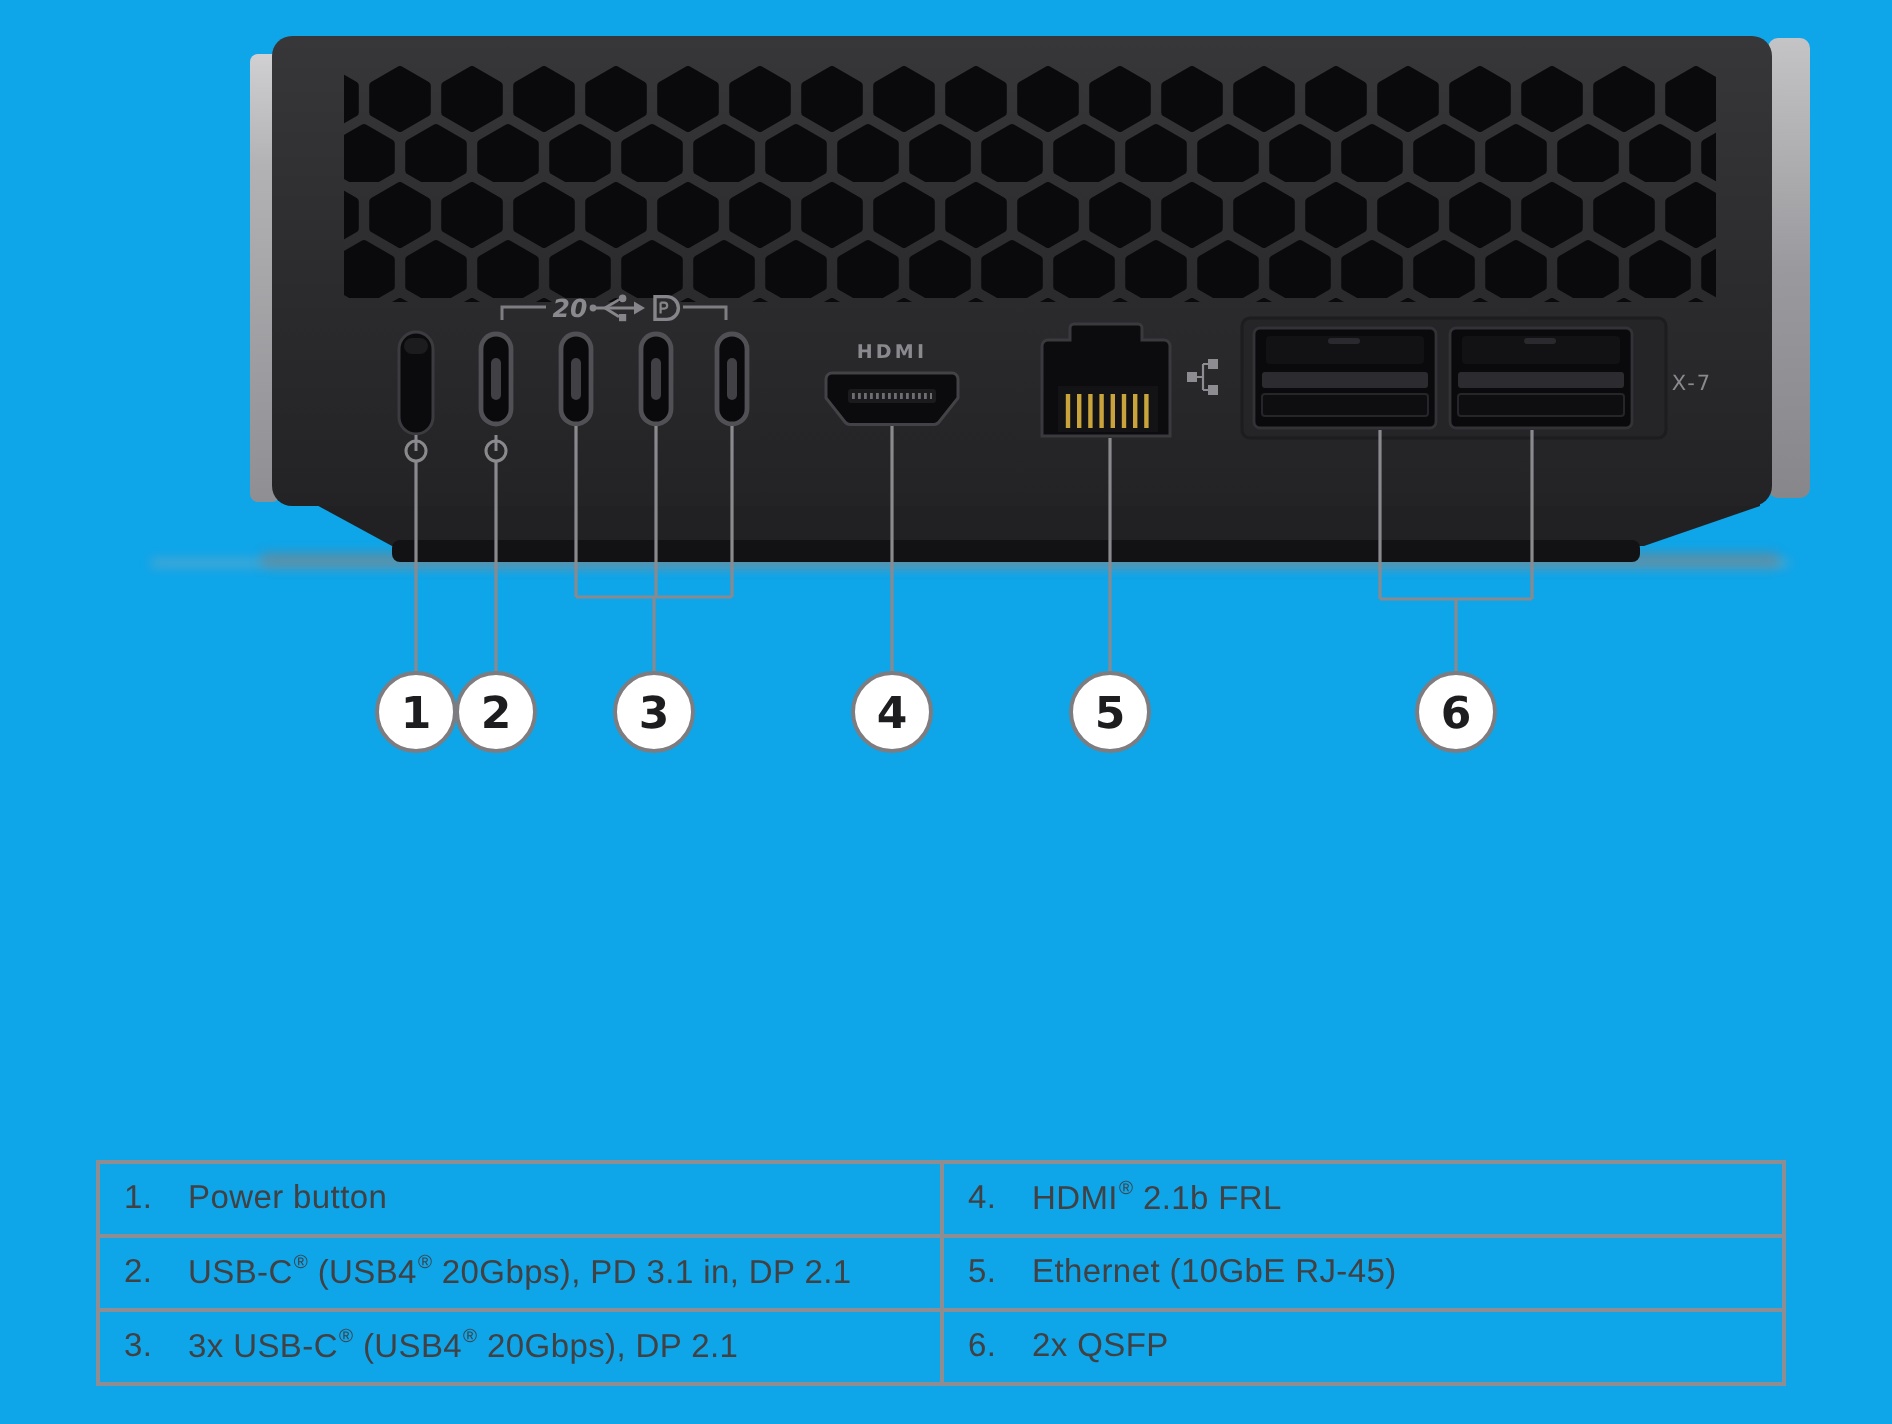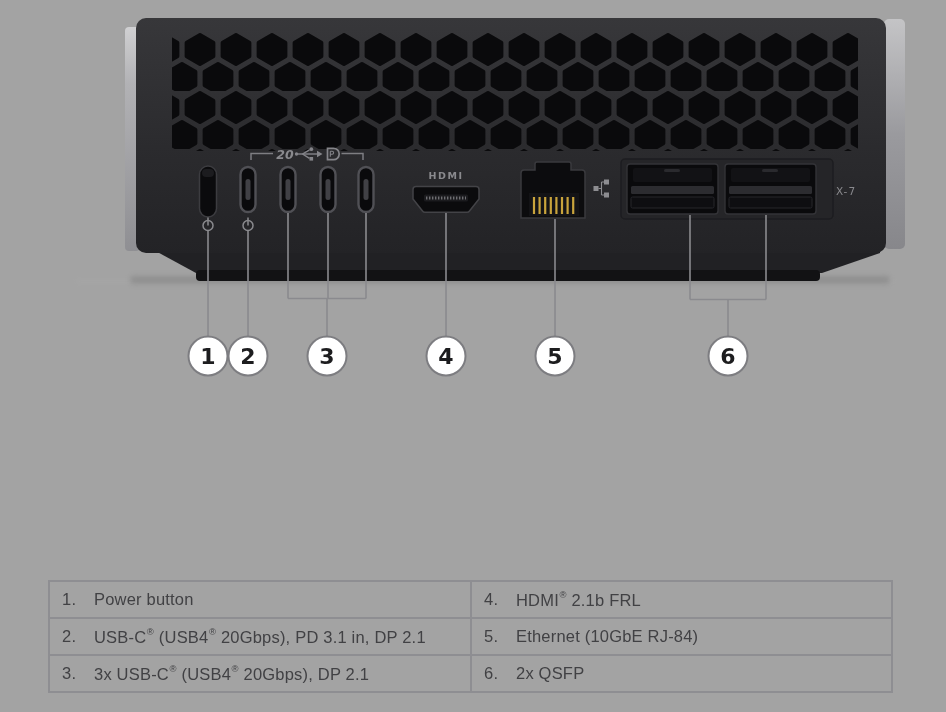--- a/index.html
+++ b/index.html
@@ -1,16 +1,16 @@
 <!DOCTYPE html>
 <html><head>
 <meta charset="utf-8">
 <style>
   html,body{margin:0;padding:0;background:#ffffff;}
-  .stage{position:relative;width:946px;height:712px;background:#a3a3a3;overflow:hidden;
+  .stage{position:relative;width:946px;height:712px;background:#0ea5e9;overflow:hidden;
          font-family:"Liberation Sans",sans-serif;}
   .illustration-svg{position:absolute;left:0;top:0;}
   .callout-num{font-family:"DejaVu Sans",sans-serif;font-weight:bold;font-size:22px;fill:#1d1d1f;}
   .port-label{font-family:"DejaVu Sans",sans-serif;fill:#8a8a8e;}
   .spec-table{position:absolute;left:48px;top:580px;width:843px;border-collapse:collapse;
               table-layout:fixed;}
   .spec-table td{border:2px solid #8e8e92;height:35px;padding:0;vertical-align:middle;
                  font-size:16.5px;color:#414144;letter-spacing:.2px;}
   .cell-inner{display:flex;align-items:center;padding-left:12px;}
   .cell-num{flex:0 0 32px;}
@@ -226,21 +226,21 @@
       <tr>
         <td>
           <div class="cell-inner">
             <span class="cell-num">2.</span>
             <span class="cell-txt supreg">USB-C<sup class="reg">®</sup> (USB4<sup class="reg">®</sup> 20Gbps), PD 3.1 in, DP 2.1</span>
           </div>
         </td>
         <td>
           <div class="cell-inner">
             <span class="cell-num">5.</span>
-            <span class="cell-txt supreg">Ethernet (10GbE RJ-84)</span>
+            <span class="cell-txt supreg">Ethernet (10GbE RJ-45)</span>
           </div>
         </td>
       </tr>
       <tr>
         <td>
           <div class="cell-inner">
             <span class="cell-num">3.</span>
             <span class="cell-txt supreg">3x USB-C<sup class="reg">®</sup> (USB4<sup class="reg">®</sup> 20Gbps), DP 2.1</span>
           </div>
         </td>

